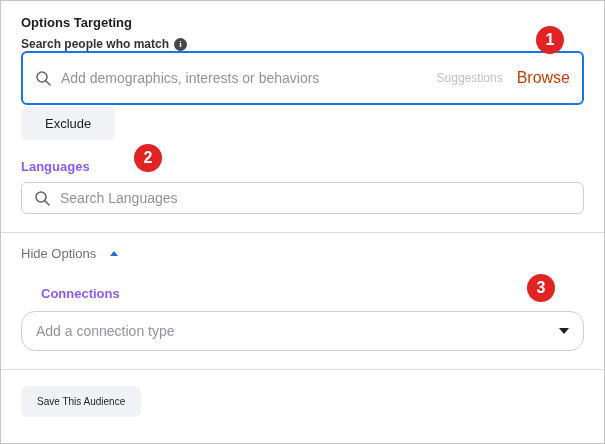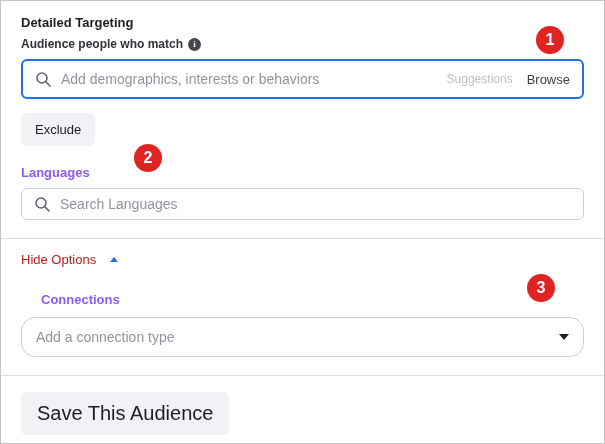--- a/index.html
+++ b/index.html
@@ -33,57 +33,57 @@
     display: inline-flex; align-items: center; justify-content: center;
     cursor: pointer;
   }
   .search-box {
     display: flex; align-items: center;
     border-radius: 6px;
     padding: 0 12px;
     background: #fff;
   }
   .search-box.focused {
-    margin-top: 8px; height: 40px;
+    margin-top: 0; height: 54px;
     border: 2px solid #1b74e4;
   }
   .search-box.plain {
     margin-top: 8px; height: 32px;
     border: 1px solid #ccd0d5;
   }
   .search-icon { flex: 0 0 auto; margin-right: 10px; display: flex; align-items: center; }
   .search-box input {
     flex: 1 1 auto; border: none; outline: none;
     font-family: "Liberation Sans", sans-serif;
     font-size: 14px; color: #1c1e21; background: transparent;
     min-width: 0;
   }
   .search-box input::placeholder { color: #90949c; opacity: 1; }
   .suggestions-link { font-size: 12px; color: #bcc0c4; margin-right: 14px; cursor: pointer; white-space: nowrap; }
-  .browse-link { font-size: 13px; color: #404040; cursor: pointer; white-space: nowrap; }
+  .browse-link { font-size: 16px; color: #c2410c; cursor: pointer; white-space: nowrap; }
   .gray-btn {
     display: inline-block;
-    margin-top: 14px;
+    margin-top: 2px;
     background: #f0f2f5;
     border: none; border-radius: 6px;
-    padding: 9px 14px;
+    padding: 9px 24px;
     font-family: "Liberation Sans", sans-serif;
     font-size: 13px; color: #1c1e21;
     cursor: pointer;
   }
   .field-label { font-size: 13px; font-weight: bold; color: #8b5cf6; }
   .languages-label { margin-top: 19px; }
   .divider {
     border: none; border-top: 1px solid #dadde1;
     margin: 18px -20px 0 -20px;
   }
   .toggle-link {
     margin-top: 13px;
     display: inline-flex; align-items: center; gap: 14px;
-    font-size: 13px; color: #b91c1c; cursor: pointer;
+    font-size: 13px; color: #737373; cursor: pointer;
   }
   .caret-up {
     width: 0; height: 0;
     border-left: 4px solid transparent; border-right: 4px solid transparent;
     border-bottom: 5px solid #216fdb;
     display: inline-block;
   }
   .connections-label { margin-top: 24px; margin-left: 20px; }
   .dropdown {
     margin-top: 10px; height: 40px;
@@ -92,42 +92,42 @@
     padding: 0 14px;
     cursor: pointer; background: #fff;
   }
   .dropdown .dd-placeholder { flex: 1 1 auto; font-size: 14px; color: #90949c; }
   .caret-down {
     width: 0; height: 0;
     border-left: 5px solid transparent; border-right: 5px solid transparent;
     border-top: 6px solid #1c1e21;
     display: inline-block;
   }
-  .save-btn { margin-top: 16px; font-size: 20px; padding: 10px 16px; }
+  .save-btn { margin-top: 16px; font-size: 10px; padding: 10px 16px; }
   .badge {
     position: absolute;
     width: 28px; height: 28px; border-radius: 50%;
     background: #e02424; color: #fff;
     font-size: 16px; font-weight: bold;
     display: flex; align-items: center; justify-content: center;
     z-index: 5;
   }
   .badge-1 { left: 535px; top: 25px; }
   .badge-2 { left: 133px; top: 143px; }
   .badge-3 { left: 526px; top: 273px; }
 </style>
 </head>
 <body>
 
 <div class="panel">
 
-  <div class="section-title">Detailed Targeting</div>
+  <div class="section-title">Options Targeting</div>
 
   <div class="sub-row">
-    <span class="sub-label">Audience people who match</span>
+    <span class="sub-label">Search people who match</span>
     <span class="info-icon">i</span>
   </div>
 
   <div class="search-box focused">
     <span class="search-icon">
       <svg width="16" height="16" viewBox="0 0 16 16">
         <circle cx="7" cy="7" r="5" fill="none" stroke="#606770" stroke-width="1.6"></circle>
         <line x1="10.8" y1="10.8" x2="15" y2="15" stroke="#606770" stroke-width="1.6" stroke-linecap="round"></line>
       </svg>
     </span>

